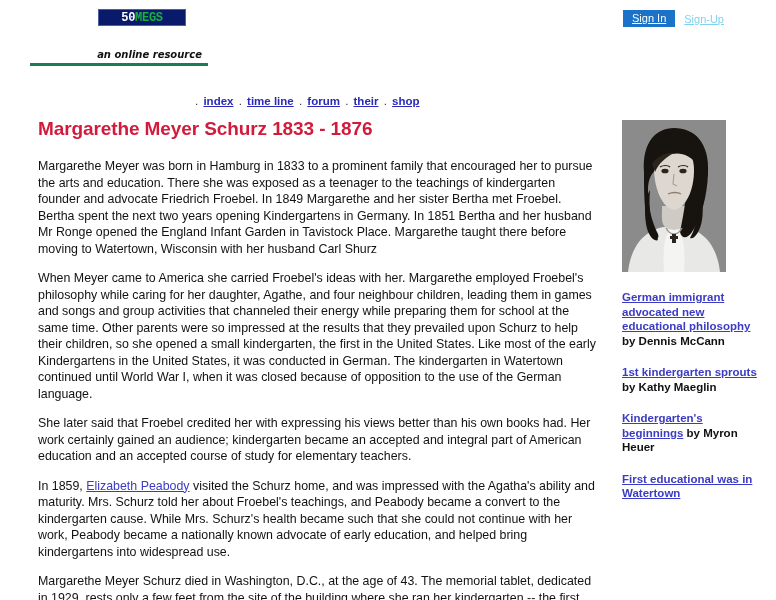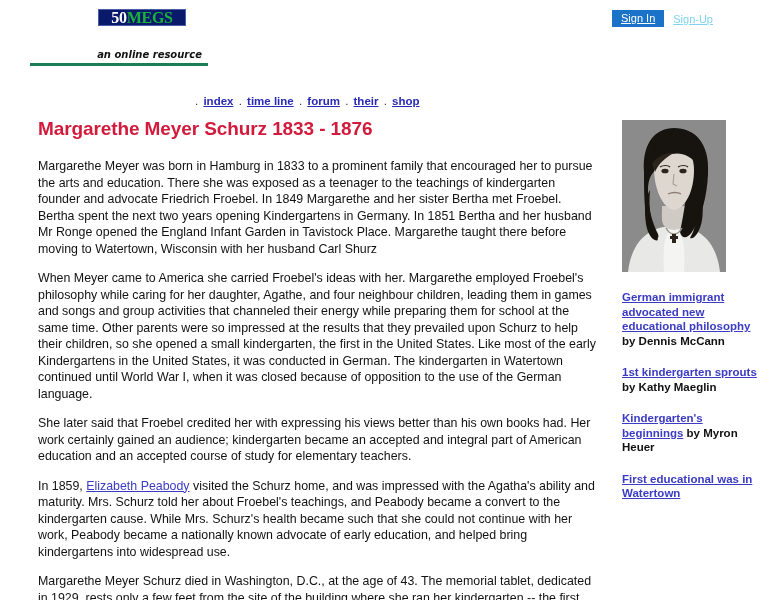--- a/index.html
+++ b/index.html
@@ -25,31 +25,31 @@
     background: #0a1a6b;
     border: 1px solid #4a5fa8;
     display: flex;
     align-items: center;
     justify-content: center;
     letter-spacing: -0.3px;
   }
   .megs-inner {
     display: flex;
     align-items: center;
-    font-family: Liberation Serif, serif;
-    font-weight: bold;
-    font-size: 16px;
+    font-family: Liberation Mono, monospace;
+    font-weight: bold;
+    font-size: 12px;
     line-height: 12px;
   }
   .megs-50 { color: #ffffff; }
   .megs-megs { color: #19b03c; }
 
   .signin-wrap {
     position: absolute;
-    right: 63px; top: 10px;
+    right: 52px; top: 10px;
     display: flex;
     align-items: center;
     gap: 9px;
   }
   .signin-btn {
     background: #1a73c8;
     color: #ffffff;
     font-size: 11px;
     font-weight: normal;
     text-decoration: underline;

